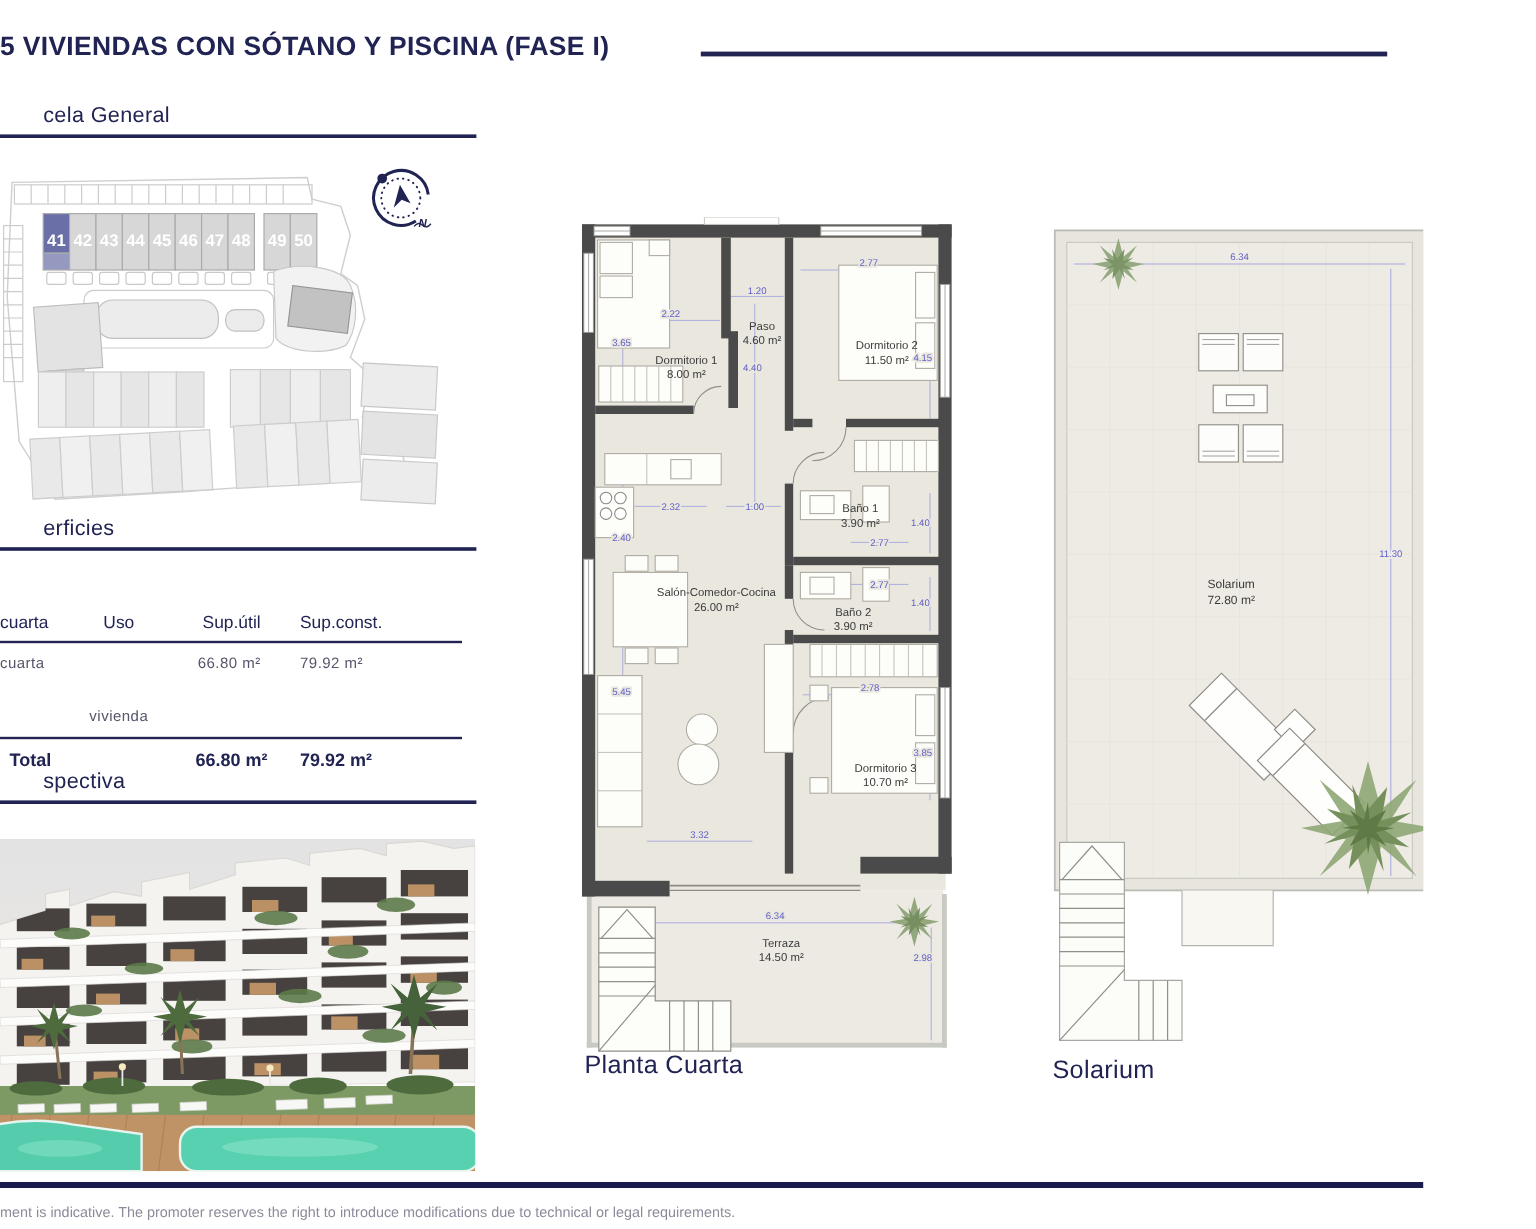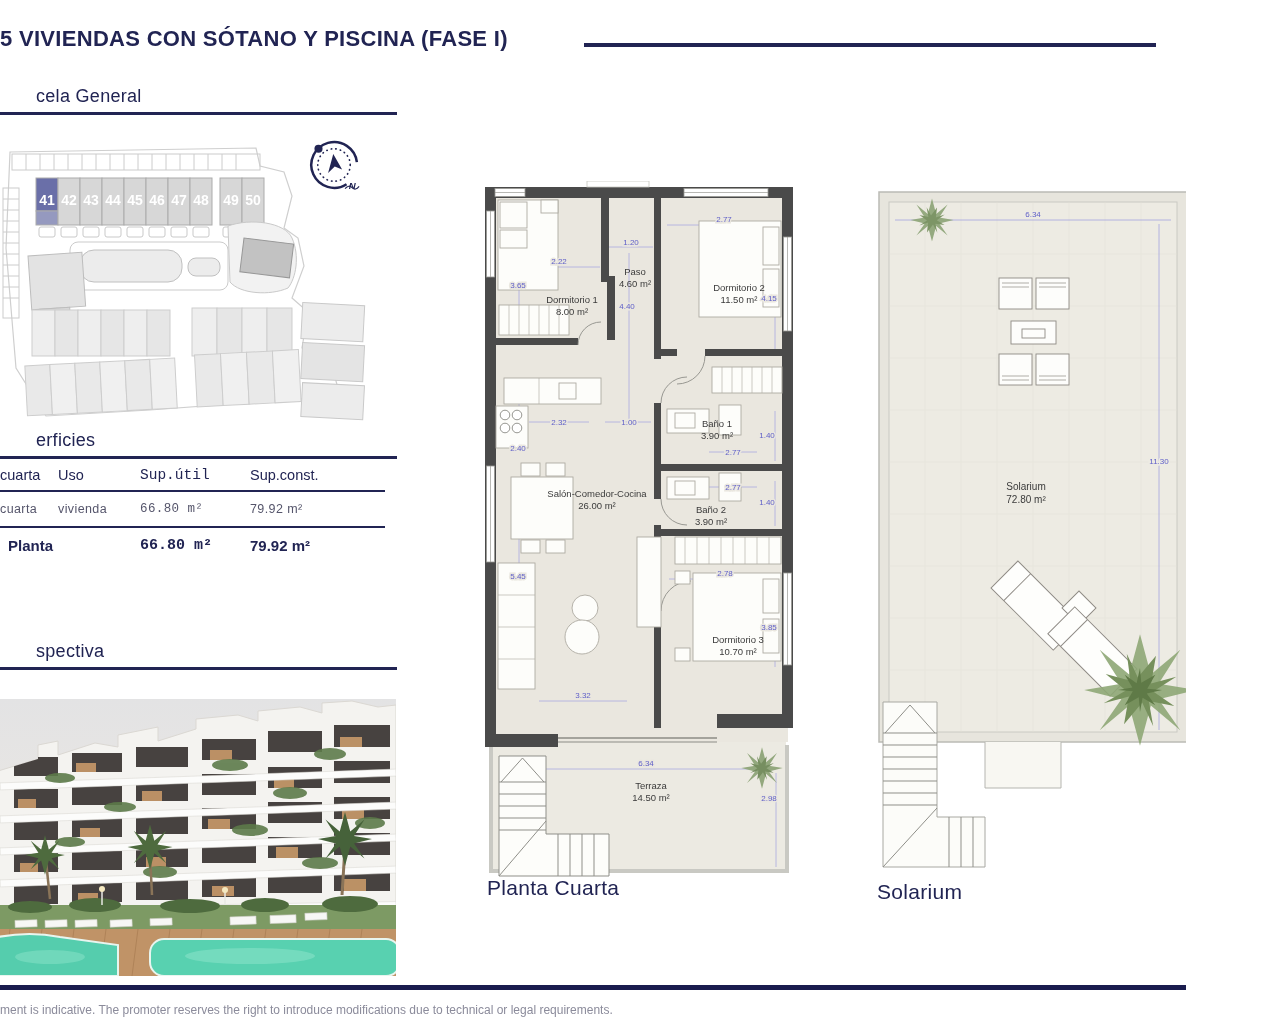--- a/index.html
+++ b/index.html
@@ -9,22 +9,22 @@
   .main-title{left:0;top:26px;font-size:22px;font-weight:bold;letter-spacing:.3px;white-space:nowrap;}
   .header-rule{left:584px;top:43px;width:572px;height:4px;background:#212453;}
   .header-right{left:1186px;top:30px;font-size:20px;font-weight:bold;white-space:nowrap;}
   .section-title{font-size:18px;font-weight:500;letter-spacing:.3px;white-space:nowrap;padding-left:36px;}
   .section-rule{height:3px;background:#212453;width:397px;left:0;}
   .surf-table{left:0;top:467px;width:385px;}
   .t-grid{display:grid;grid-template-columns:58px 82px 110px 135px;}
   .t-head{align-items:end;padding-bottom:7px;border-bottom:2.5px solid #212453;font-size:14.5px;}
   .t-row{padding:10px 0 10px;border-bottom:2px solid #212453;font-size:12.5px;color:#55556b;letter-spacing:.4px;}
   .t-total{padding-top:9px;font-size:15px;font-weight:bold;}
-  .c2{text-align:left;}
-  .c3{text-align:left;padding-right:4px;font-family:Liberation Mono, monospace;}
+  .c2{text-align:center;margin-top:44px;}
+  .c3{text-align:center;padding-right:4px;}
   .c4{}
   .caption{font-size:21px;letter-spacing:.3px;white-space:nowrap;}
   .bottom-bar{left:0;top:985px;width:1191px;height:5px;background:#1a1c4e;}
   .disc1{left:0;top:992px;font-size:9.5px;font-weight:bold;color:#2c2c5e;white-space:nowrap;}
   .disc2{left:0;top:1003px;font-size:12px;color:#8b8b9b;white-space:nowrap;}
   .room{font-size:9.5px;fill:#3b3b3b;text-anchor:middle;}
   .rooml{font-size:10px;fill:#3b3b3b;text-anchor:middle;}
   .dim{font-size:8px;fill:#5f5fc8;text-anchor:middle;stroke:#eae7df;stroke-width:3px;paint-order:stroke;}
   .dimS{font-size:8px;fill:#5f5fc8;text-anchor:middle;stroke:#edebe3;stroke-width:3px;paint-order:stroke;}
   .unit-num{font-size:14px;font-weight:bold;fill:#ffffff;text-anchor:middle;}
@@ -195,21 +195,21 @@
       <div class="c3">Sup.útil</div>
       <div class="c4">Sup.const.</div>
     </div>
     <div class="t-grid t-row">
       <div>cuarta</div>
       <div class="c2">vivienda</div>
       <div class="c3" style="padding-right:8px">66.80 m²</div>
       <div class="c4" style="padding-right:5px">79.92 m²</div>
     </div>
     <div class="t-grid t-total">
-      <div style="padding-left:8px">Planta</div>
+      <div style="padding-left:8px">Total</div>
       <div class="c2"></div>
       <div class="c3">66.80 m²</div>
       <div class="c4">79.92 m²</div>
     </div>
   </div>
 
   <div class="abs section-title" style="left:0;top:641px">spectiva</div>
   <div class="abs section-rule" style="top:667px"></div>
 
   <svg class="abs" style="left:0;top:699px" width="396" height="277" viewBox="0 0 396 277">

